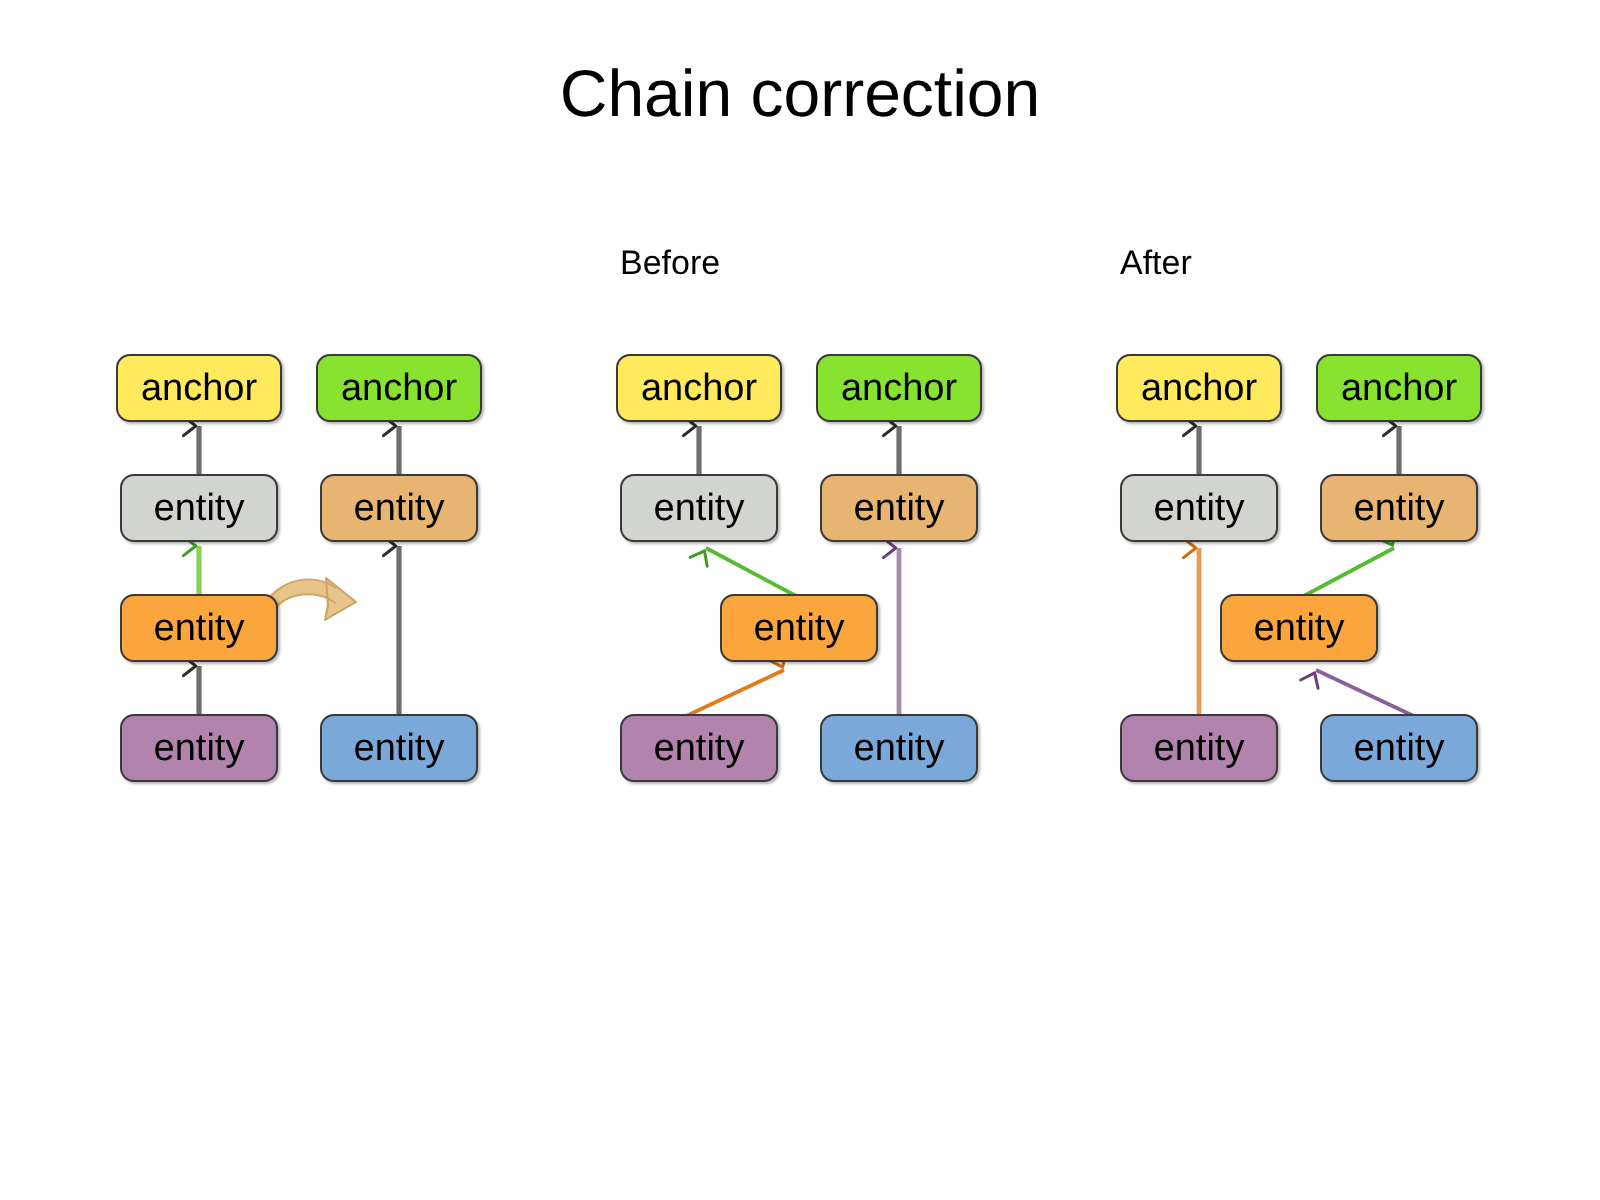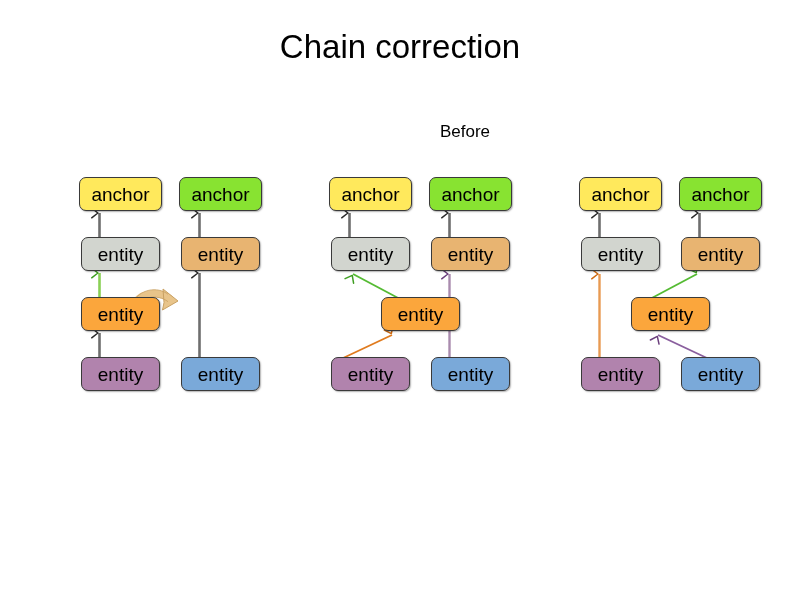--- a/index.html
+++ b/index.html
@@ -28,21 +28,21 @@
     width: 800px;
     text-align: center;
     font-size: 33px;
     font-weight: normal;
     letter-spacing: 0px;
     color: #000000;
   }
   .section-label {
     position: absolute;
     font-size: 17px;
-    text-align: right;
+    text-align: left;
     color: #000000;
     white-space: nowrap;
   }
   .caption {
     position: absolute;
     left: 0;
     top: 470px;
     width: 800px;
     text-align: center;
     font-size: 19px;
@@ -61,31 +61,31 @@
     box-sizing: border-box;
     border: 1.4px solid #3a3a3a;
     border-radius: 7px;
     font-size: 19px;
     line-height: 1;
     display: flex;
     align-items: center;
     justify-content: center;
     color: #000000;
     box-shadow: 1px 1px 1.5px rgba(0,0,0,0.30);
-    margin-left: 21px;
   }
 </style>
 </head>
 <body>
 
 <div id="stage">
 
   <div class="title">Chain correction</div>
 
   <div class="section-label" style="left:310px; top:122px; width:180px;">Before</div>
+  <div class="section-label" style="left:560px; top:122px; width:180px;">After</div>
 
   <svg class="edges" viewBox="0 0 800 600">
     <defs>
       <marker id="vhead-gray" markerWidth="12" markerHeight="12" refX="6" refY="9" orient="auto" markerUnits="userSpaceOnUse">
         <path d="M1.2,1.2 L6,7.4 L10.8,1.2" fill="none" stroke="#2b2b2b" stroke-width="1.5" stroke-linecap="round" stroke-linejoin="round"></path>
       </marker>
       <marker id="vhead-green" markerWidth="12" markerHeight="12" refX="6" refY="9" orient="auto" markerUnits="userSpaceOnUse">
         <path d="M1.2,1.2 L6,7.4 L10.8,1.2" fill="none" stroke="#3f9e22" stroke-width="1.5" stroke-linecap="round" stroke-linejoin="round"></path>
       </marker>
       <marker id="vhead-orange" markerWidth="12" markerHeight="12" refX="6" refY="9" orient="auto" markerUnits="userSpaceOnUse">

